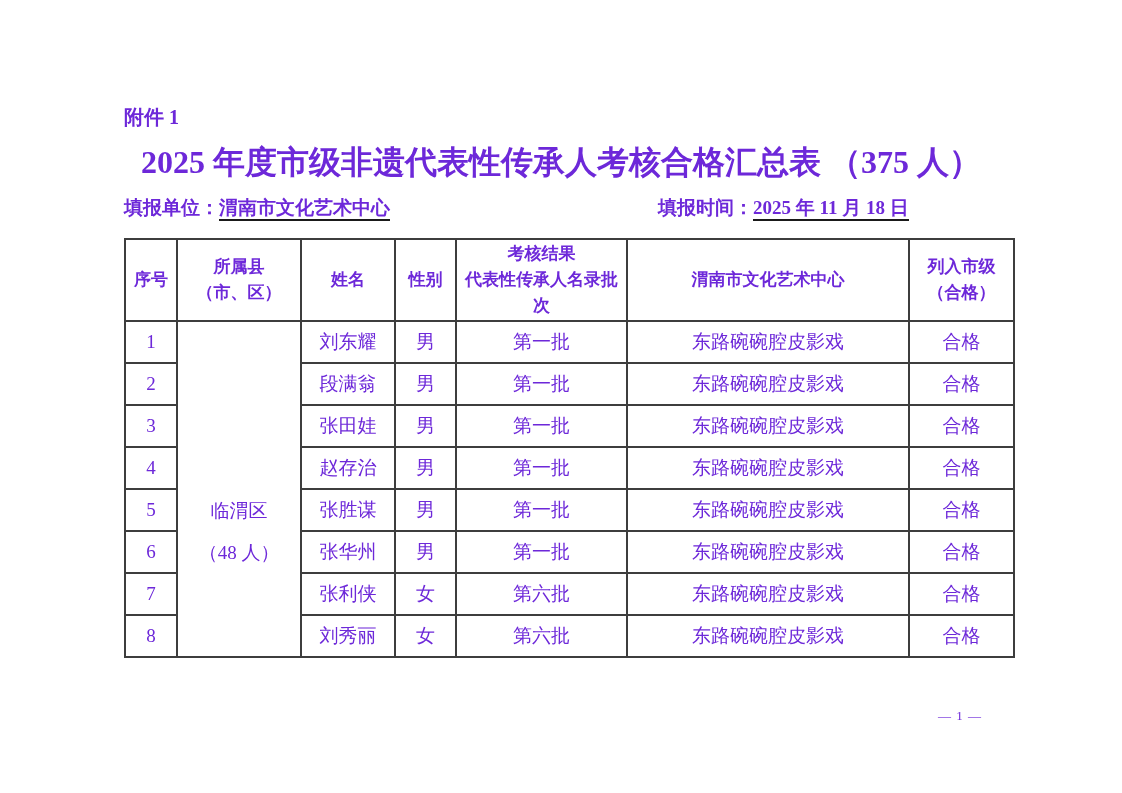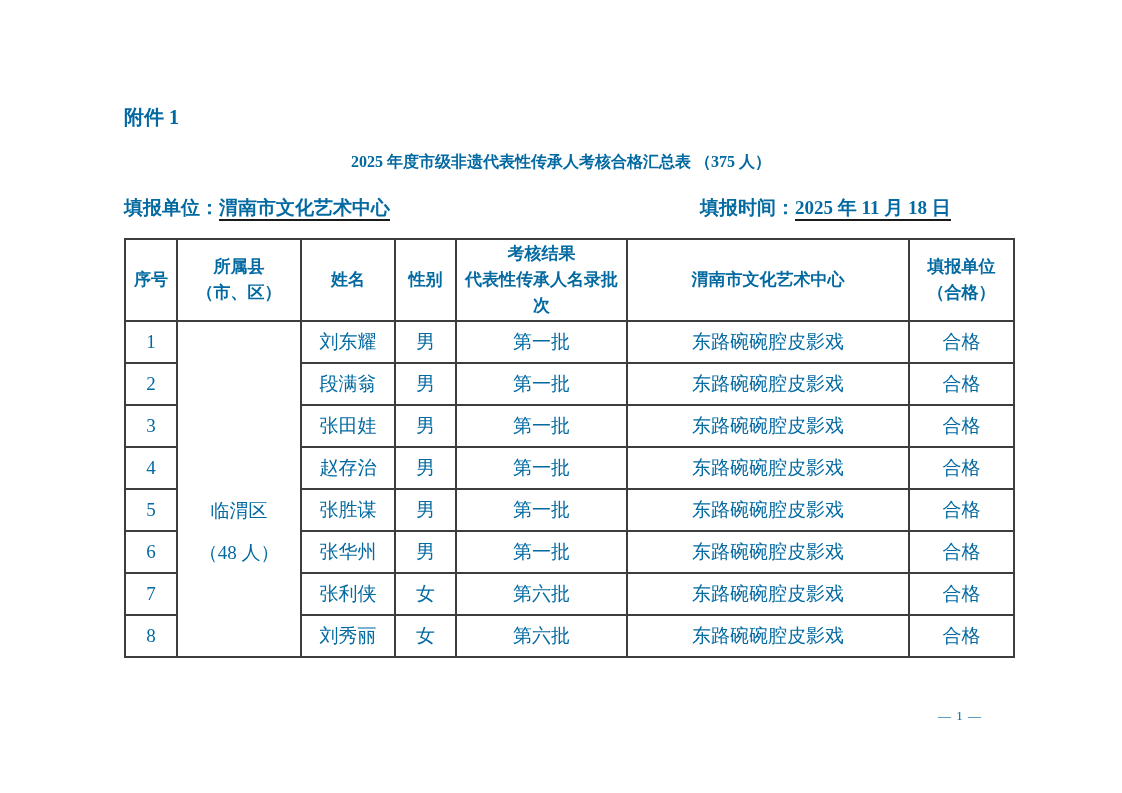--- a/index.html
+++ b/index.html
@@ -2,53 +2,53 @@
 <html><head>
 <meta charset="utf-8">
 <style>
   html, body { margin: 0; padding: 0; background: #ffffff; }
   .page {
     position: relative;
     width: 1122px;
     height: 793px;
     background: #ffffff;
     overflow: hidden;
-    color: #0369a1;
+    color: #6d28d9;
     font-family: "Liberation Serif", "DejaVu Serif", serif;
   }
   .attachment {
     position: absolute;
     left: 124px;
     top: 104px;
     font-size: 20px;
     font-weight: bold;
     line-height: 26px;
   }
   .title {
     position: absolute;
     left: 0;
     top: 146px;
     width: 1122px;
     margin: 0;
     text-align: center;
-    font-size: 16px;
+    font-size: 32px;
     font-weight: bold;
     line-height: 32px;
   }
   .info-line {
     position: absolute;
     left: 124px;
     top: 194px;
     width: 889px;
     height: 30px;
     font-size: 19px;
     font-weight: bold;
     line-height: 28px;
   }
-  .info-time { position: absolute; left: 576px; top: 0; white-space: nowrap; }
+  .info-time { position: absolute; left: 534px; top: 0; white-space: nowrap; }
   .info-unit { position: absolute; left: 0; top: 0; white-space: nowrap; }
   .underlined {
     border-bottom: 2px solid #1a1a1a;
     padding-bottom: 1px;
   }
   .doc-table {
     position: absolute;
     left: 124px;
     top: 238px;
     border-collapse: collapse;
@@ -117,21 +117,21 @@
     <thead>
       <tr>
         <th>序号</th>
         <th>所属县
 （市、区）</th>
         <th>姓名</th>
         <th>性别</th>
         <th>考核结果
 代表性传承人名录批次</th>
         <th>渭南市文化艺术中心</th>
-        <th>填报单位
+        <th>列入市级
 （合格）</th>
       </tr>
     </thead>
     <tbody>
       <tr>
         <td>1</td>
         <td class="county-cell" rowspan="8">临渭区
 （48 人）</td>
         <td>刘东耀</td>
         <td>男</td>

